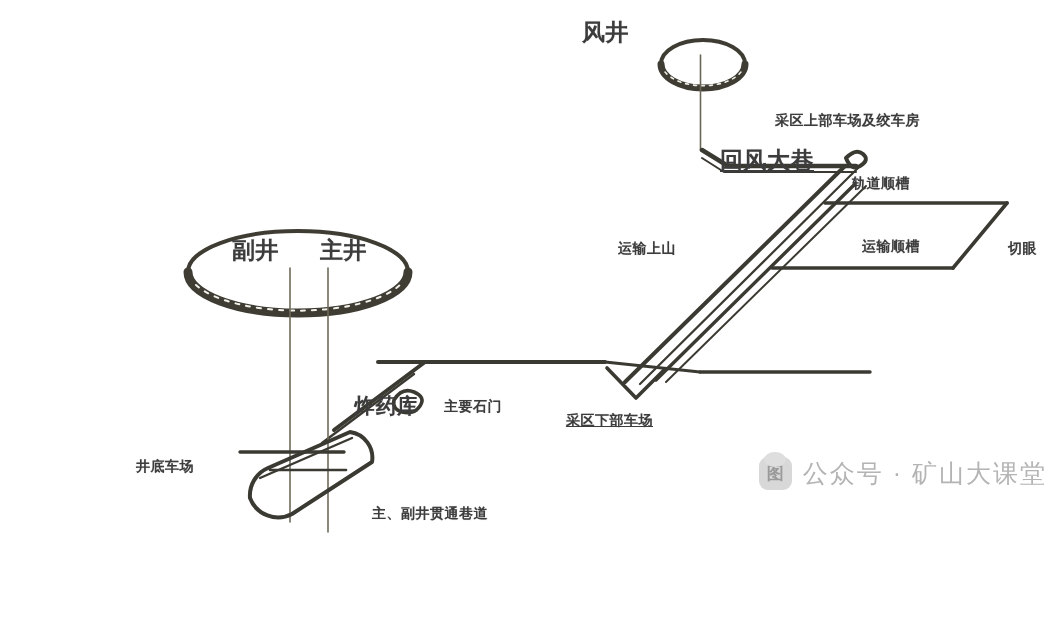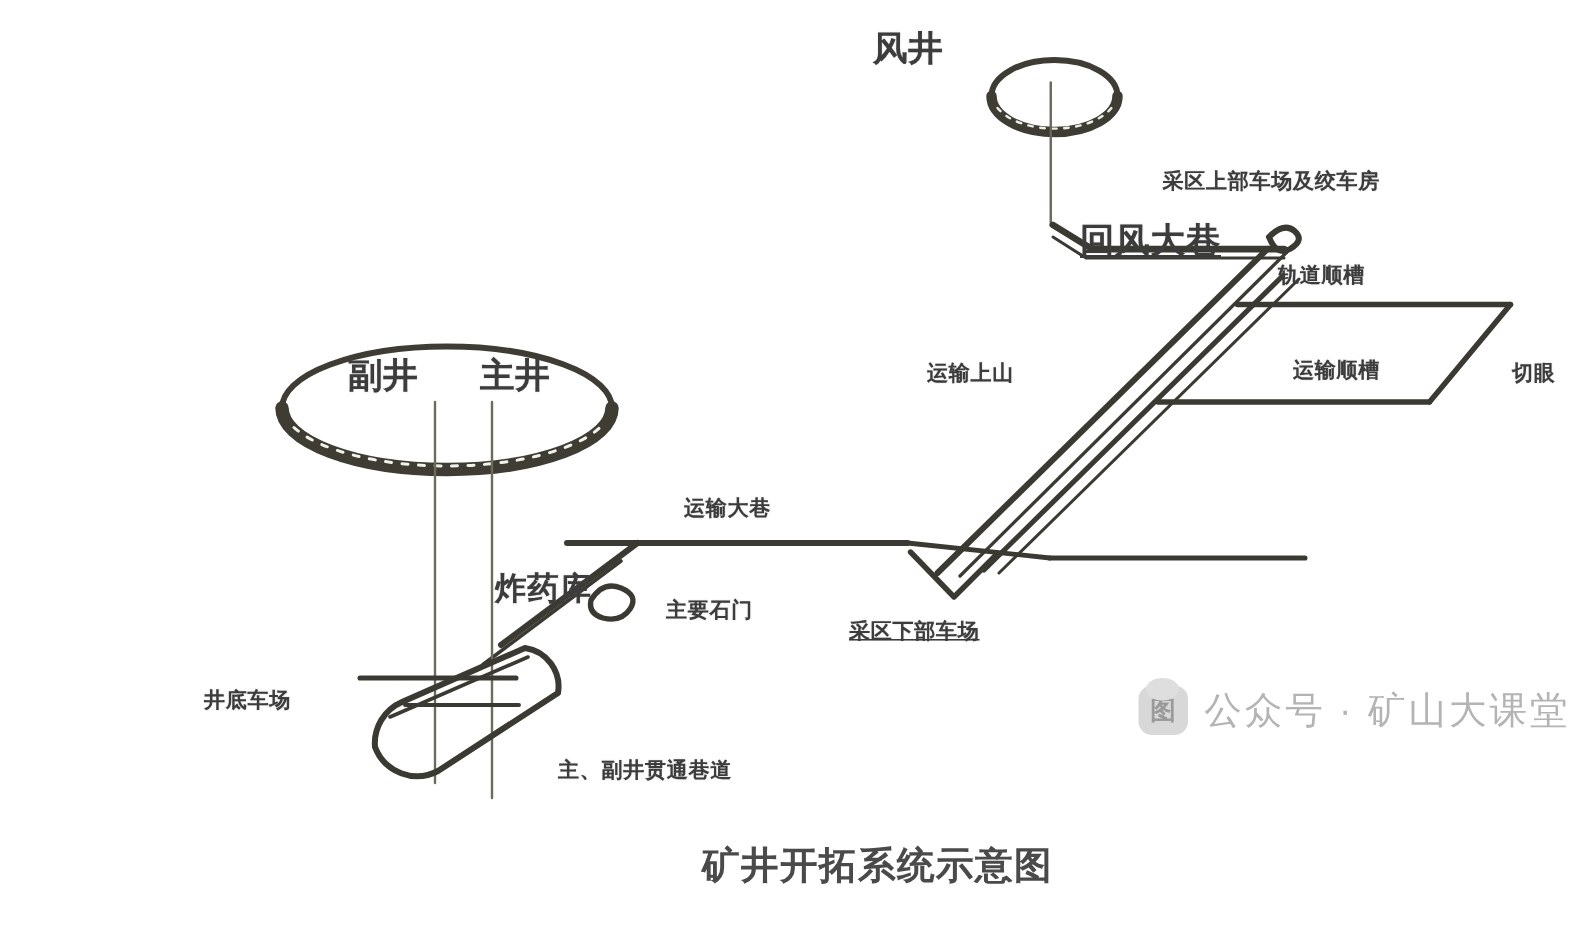--- a/index.html
+++ b/index.html
@@ -214,33 +214,31 @@
 
   <div class="lbl lbl-22" style="left:320px; top:235px;text-align:right;">主井</div>
 
   <div class="lbl lbl-21" style="left:618px; top:240px;">运输上山</div>
 
   <div class="lbl lbl-21" style="left:862px; top:238px;">运输顺槽</div>
 
   <div class="lbl lbl-21" style="left:1008px; top:240px;">切眼</div>
 
 
-  <div class="lbl lbl-21" style="left:456px; top:330px;">运输大巷</div>
-
-  <div class="lbl lbl-20" style="left:330px; top:378px;">炸药库</div>
+
+  <div class="lbl lbl-20" style="left:330px; top:392px;padding-left:24px;">炸药库</div>
 
   <div class="lbl lbl-21" style="left:444px; top:398px;">主要石门</div>
 
   <div class="lbl lbl-21" style="left:566px; top:412px;text-decoration:underline;">采区下部车场</div>
 
   <div class="lbl lbl-21" style="left:136px; top:458px;">井底车场</div>
 
   <div class="lbl lbl-21" style="left:372px; top:505px;">主、副井贯通巷道</div>
 
-  <div class="title-label" style="left:468px; top:560px;">矿井开拓系统示意图</div>
 
   <div id="watermark">
     <div class="wm-icon">图</div>
     <div class="wm-text">公众号 · 矿山大课堂</div>
   </div>
 
   <div id="bottom-faint-watermark"></div>
 
 </div>
 

